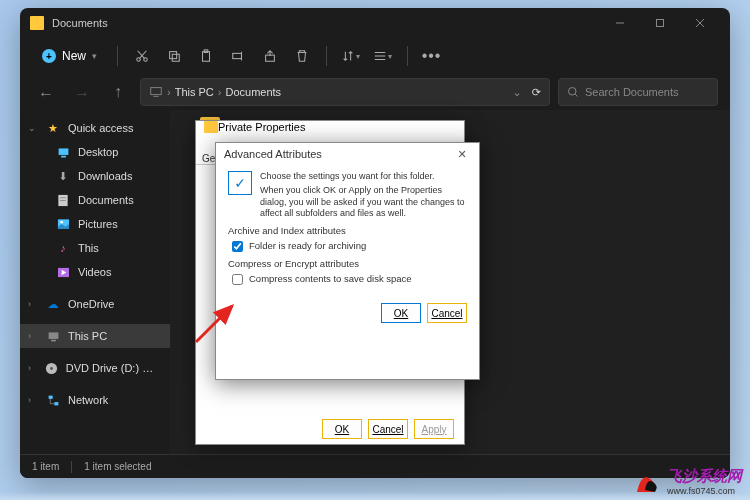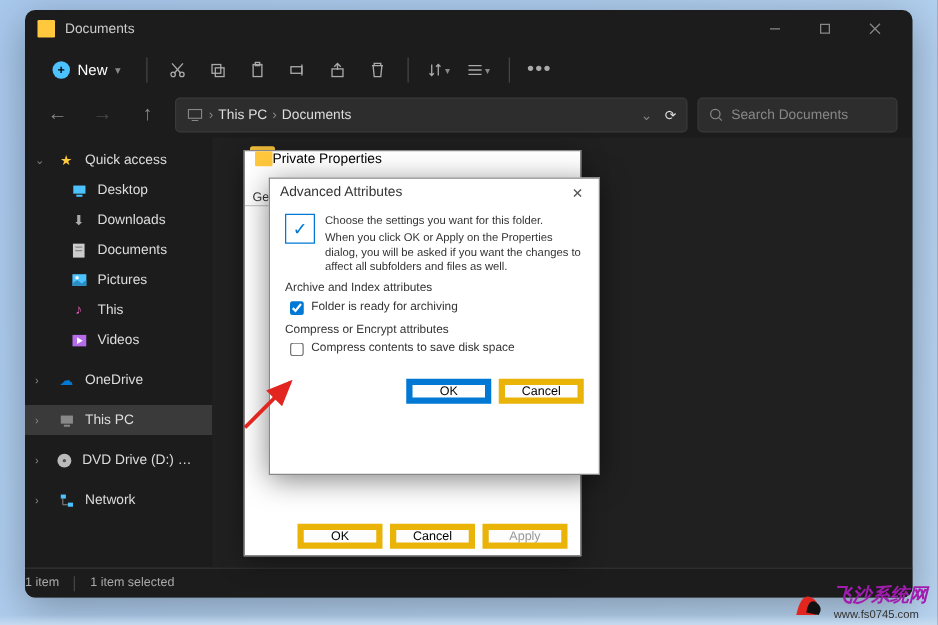--- a/index.html
+++ b/index.html
@@ -25,31 +25,31 @@
 .sidebar-item.selected { background: #3a3a3a; }
 .sidebar-item .expand { width: 10px; color: #888; font-size: 9px; }
 .sidebar-item .si-icon { width: 14px; height: 14px; display: flex; align-items: center; justify-content: center; }
 .sidebar-header { padding: 4px 12px 4px 8px; }
 .content-area { flex: 1; background: #202020; padding: 12px; position: relative; }
 .folder-item { display: inline-flex; flex-direction: column; align-items: center; width: 80px; cursor: pointer; }
 .folder-item .big-folder { width: 48px; height: 40px; background: linear-gradient(#ffd86b, #ffc83d); border-radius: 3px; position: relative; }
 .folder-item .big-folder::before { content: ''; position: absolute; top: -5px; left: 2px; width: 20px; height: 8px; background: #ffc83d; border-radius: 2px 2px 0 0; }
 .folder-item .label { color: #fff; font-size: 11px; margin-top: 4px; display: flex; align-items: center; gap: 3px; }
 .folder-item .sync-dot { width: 10px; height: 10px; border-radius: 50%; background: #2e7d32; display: flex; align-items: center; justify-content: center; color: #fff; font-size: 7px; }
-.statusbar { height: 24px; background: #1c1c1c; border-top: 1px solid #333; display: flex; align-items: center; padding: 0 0; color: #aaa; font-size: 10px; gap: 4px; }
+.statusbar { height: 24px; background: #1c1c1c; border-top: 1px solid #333; display: flex; align-items: center; padding: 0 12px; color: #aaa; font-size: 10px; gap: 4px; }
 .statusbar .sep { width: 1px; height: 12px; background: #444; margin: 0 8px; }
 
 
 .props-dialog { position: absolute; top: 120px; left: 195px; width: 270px; height: 325px; background: #fff; border: 1px solid #888; box-shadow: 0 4px 20px rgba(0,0,0,0.4); z-index: 10; }
 .props-title { height: 24px; display: flex; align-items: flex-start; padding: 0 8px; font-size: 11px; gap: 0; }
 .props-title .pf-icon { width: 14px; height: 12px; background: #ffc83d; border-radius: 1px; }
 .props-tabs { display: flex; border-bottom: 1px solid #ccc; padding: 0 6px; font-size: 10px; height: 20px; align-items: flex-end; gap: 6px; color: #333; }
 .props-body { padding: 8px; font-size: 10px; color: #333; height: calc(100% - 74px); }
 .props-buttons { height: 30px; display: flex; align-items: center; justify-content: flex-end; padding: 0 10px; gap: 6px; }
-.win-dlg-btn { width: 68px; height: 20px; background: #fdfdfd; border: 5px solid #eab308; font-size: 10px; cursor: pointer; }
+.win-dlg-btn { width: 40px; height: 20px; background: #fdfdfd; border: 1px solid #eab308; font-size: 10px; cursor: pointer; text-decoration: underline; }
 
 
 .adv-dialog { position: absolute; top: 142px; left: 215px; width: 265px; height: 238px; background: #fff; border: 1px solid #888; box-shadow: 0 4px 22px rgba(0,0,0,0.5); z-index: 20; font-size: 10px; color: #333; }
 .adv-title { height: 22px; display: flex; align-items: center; justify-content: space-between; padding: 0 8px; font-size: 11px; }
 .adv-close { width: 18px; height: 18px; display: flex; align-items: center; justify-content: center; cursor: pointer; color: #555; }
 .adv-body { padding: 6px 12px; }
 .adv-intro { display: flex; gap: 8px; margin-bottom: 6px; }
 .adv-intro-icon { width: 24px; height: 24px; border: 1px solid #0078d4; display: flex; align-items: center; justify-content: center; color: #0078d4; flex-shrink: 0; font-size: 14px; }
 .adv-intro-text { font-size: 9px; line-height: 1.25; }
 .adv-section { margin: 6px 0; }

